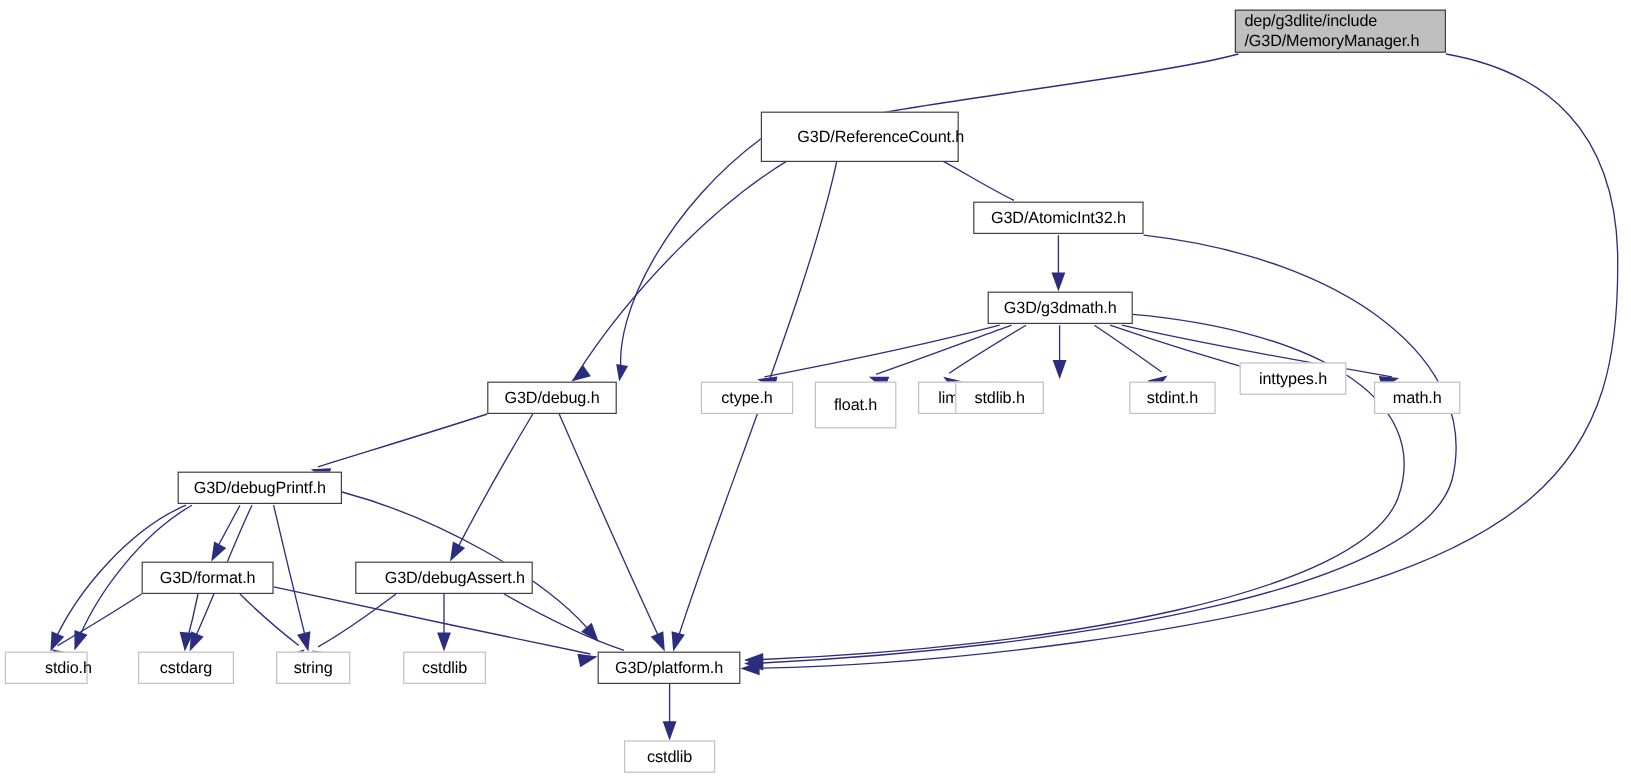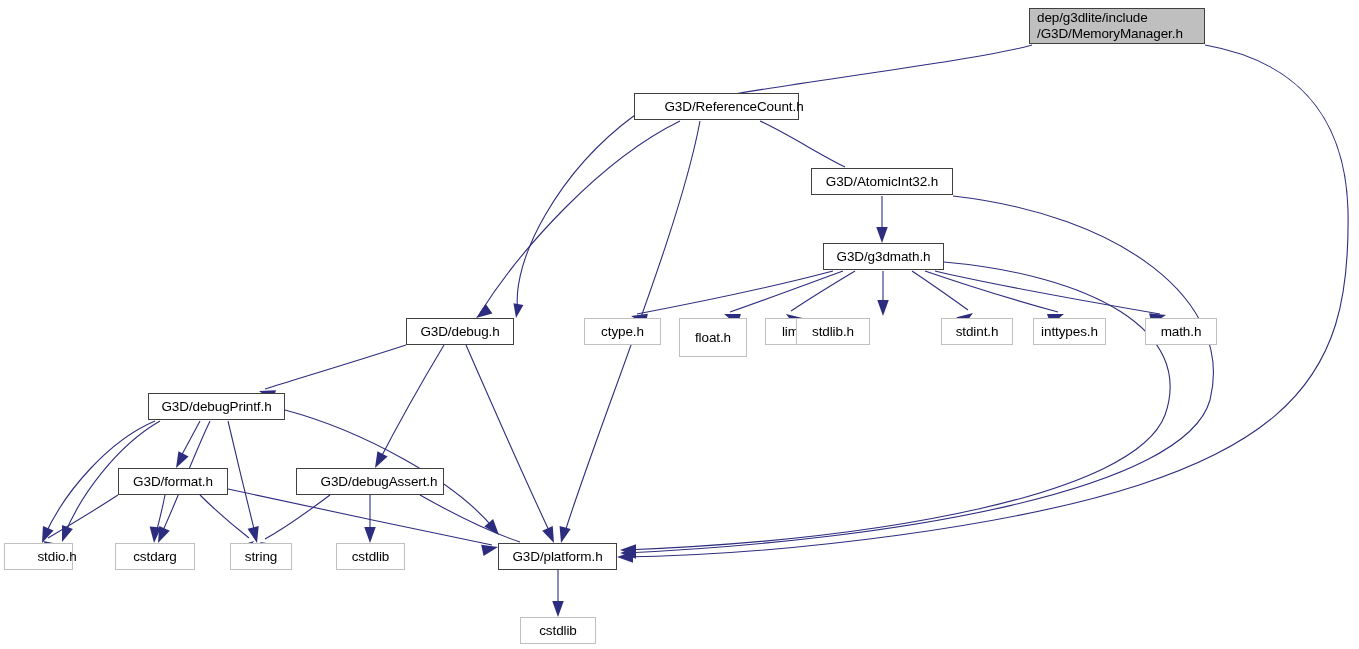--- a/index.html
+++ b/index.html
@@ -125,30 +125,30 @@
       <path d="M370,495 L370,537" class="edge-path"></path>
       <polygon points="370,543 364.24,527 375.76,527" class="arrow-head"></polygon>
       <path d="M420,495 C450,512 490,532 520,542" class="edge-path"></path>
       <polygon points="525,544 511.9349540929813,554.8849517889375 507.99488204186963,544.0596927974839" class="arrow-head"></polygon>
       <path d="M558,570 L558,612" class="edge-path"></path>
       <polygon points="558,617 552.24,601 563.76,601" class="arrow-head"></polygon>
     </svg>
   <div id="node-layer">
       <div class="gnode root" style="left: 1029px; top: 8px; width: 176px; height: 36px;">dep/g3dlite/include
 /G3D/MemoryManager.h</div>
-      <div class="gnode strong" style="left: 634px; top: 93px; width: 165px; height: 27px; padding-left: 35px;">G3D/ReferenceCount.h</div>
+      <div class="gnode strong" style="left: 634px; top: 93px; width: 165px; height: 42px; padding-left: 35px;">G3D/ReferenceCount.h</div>
       <div class="gnode strong" style="left: 811px; top: 168px; width: 142px; height: 27px;">G3D/AtomicInt32.h</div>
       <div class="gnode strong" style="left: 823px; top: 243px; width: 121px; height: 27px; text-align: right;">G3D/g3dmath.h</div>
       <div class="gnode strong" style="left: 406px; top: 318px; width: 108px; height: 27px;">G3D/debug.h</div>
       <div class="gnode " style="left: 584px; top: 318px; width: 77px; height: 27px;">ctype.h</div>
       <div class="gnode " style="left: 679px; top: 318px; width: 68px; height: 39px;">float.h</div>
       <div class="gnode " style="left: 765px; top: 318px; width: 64px; height: 27px;">limits</div>
       <div class="gnode " style="left: 796px; top: 318px; width: 74px; height: 27px;">stdlib.h</div>
       <div class="gnode " style="left: 941px; top: 318px; width: 72px; height: 27px;">stdint.h</div>
-      <div class="gnode " style="left: 1033px; top: 318px; width: 73px; height: 27px;">inttypes.h</div>
+      <div class="gnode " style="left: 1033px; top: 302px; width: 89px; height: 27px;">inttypes.h</div>
       <div class="gnode " style="left: 1145px; top: 318px; width: 72px; height: 27px;">math.h</div>
       <div class="gnode strong" style="left: 148px; top: 393px; width: 137px; height: 27px;">G3D/debugPrintf.h</div>
       <div class="gnode strong" style="left: 118px; top: 468px; width: 110px; height: 27px;">G3D/format.h</div>
       <div class="gnode strong" style="left: 296px; top: 468px; width: 148px; height: 27px; padding-left: 18px;">G3D/debugAssert.h</div>
       <div class="gnode " style="left: 4px; top: 543px; width: 69px; height: 27px; padding-left: 37px;">stdio.h</div>
       <div class="gnode " style="left: 115px; top: 543px; width: 80px; height: 27px;">cstdarg</div>
       <div class="gnode " style="left: 230px; top: 543px; width: 62px; height: 27px;">string</div>
       <div class="gnode " style="left: 336px; top: 543px; width: 69px; height: 27px;">cstdlib</div>
       <div class="gnode strong" style="left: 498px; top: 543px; width: 119px; height: 27px;">G3D/platform.h</div>
       <div class="gnode " style="left: 520px; top: 617px; width: 76px; height: 27px;">cstdlib</div>

